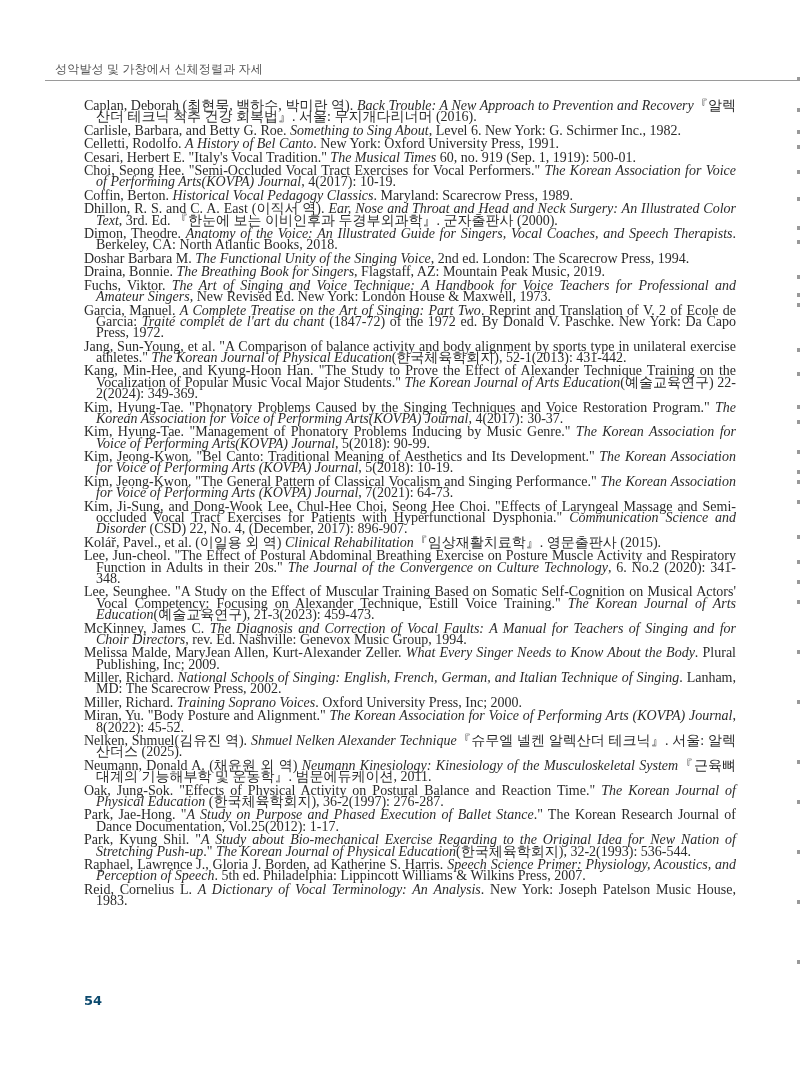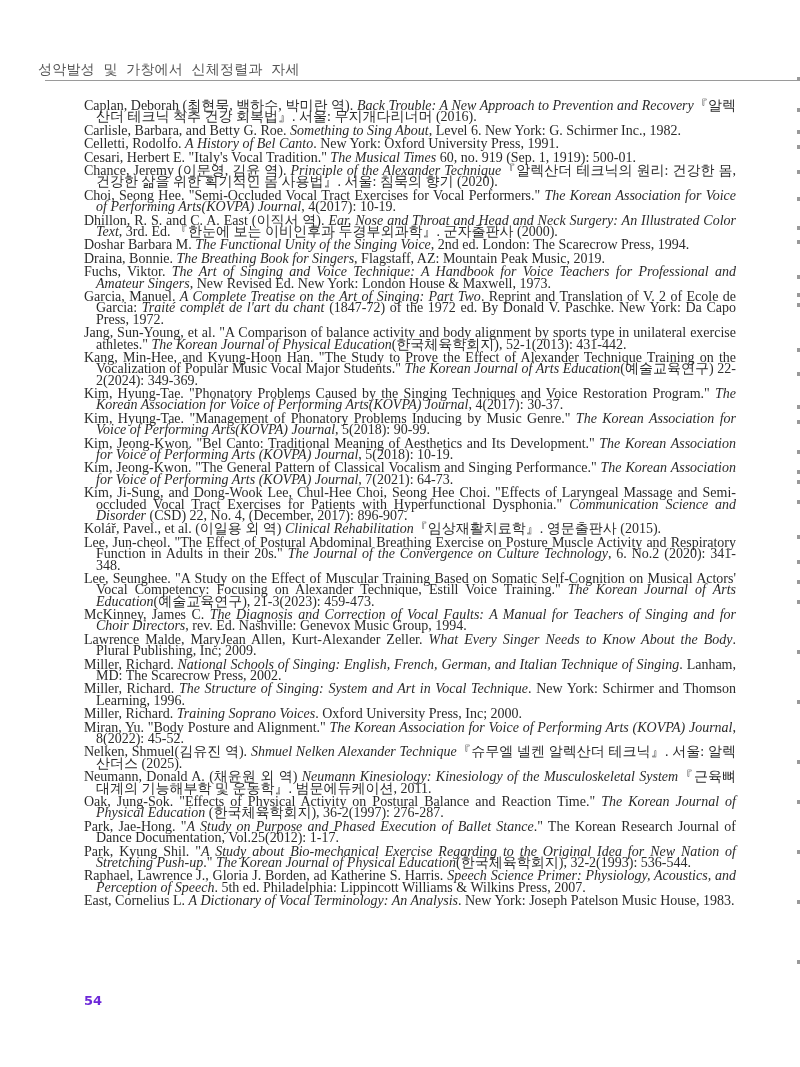--- a/index.html
+++ b/index.html
@@ -1,66 +1,66 @@
 <!DOCTYPE html>
 <html><head>
 <meta charset="utf-8">
 <style>
   html, body { margin:0; padding:0; background:#ffffff; }
   body { width:800px; height:1067px; position:relative; overflow:hidden; font-family:"Liberation Serif", "DejaVu Serif", serif; color:#2a2a2a; }
-  .running-head { position:absolute; left:38px; top:61px; width:720px; font-family:Liberation Mono, monospace; font-size:14px; color:#555; letter-spacing:0.2px; }
+  .running-head { position:absolute; left:55px; top:61px; width:720px; font-family:Liberation Serif, serif; font-size:12px; color:#555; letter-spacing:0.2px; }
   .head-rule { position:absolute; left:45px; top:80px; width:760px; height:1px; background:#9a9a9a; }
   .refs { position:absolute; left:84px; top:100px; width:652px; font-size:14px; line-height:11.35px; }
   .ref { padding-left:12px; text-indent:-12px; margin:0 0 2.1px 0; text-align:justify; }
   .ref i { font-style:italic; }
-  .page-num { position:absolute; left:84px; top:993px; font-family:"DejaVu Sans", "Liberation Sans", sans-serif; font-size:13px; font-weight:bold; color:#6d28d9; }
+  .page-num { position:absolute; left:84px; top:993px; font-family:"DejaVu Sans", "Liberation Sans", sans-serif; font-size:13px; font-weight:bold; color:#0c4a6e; }
   .edge-marks { position:absolute; left:797px; top:0; width:3px; height:1067px; }
   .edge-marks span { position:absolute; left:0; width:3px; height:4px; background:#999; }
 </style>
 </head>
 <body>
 
 <div class="running-head">성악발성 및 가창에서 신체정렬과 자세</div>
 <div class="head-rule"></div>
 
 <div class="refs" id="refs">
     <p class="ref"><span>Caplan, Deborah (최현묵, 백하수, 박미란 역). </span><i>Back Trouble: A New Approach to Prevention and Recovery</i><span>『알렉산더 테크닉 척추 건강 회복법』. 서울: 무지개다리너머 (2016).</span></p>
     <p class="ref"><span>Carlisle, Barbara, and Betty G. Roe. </span><i>Something to Sing About</i><span>, Level 6.  New York: G. Schirmer Inc., 1982.</span></p>
     <p class="ref"><span>Celletti, Rodolfo. </span><i>A History of Bel Canto</i><span>. New York: Oxford University Press, 1991.</span></p>
     <p class="ref"><span>Cesari, Herbert E. "Italy's Vocal Tradition." </span><i>The Musical Times</i><span> 60, no. 919 (Sep. 1, 1919): 500-01.</span></p>
-    <p class="ref"><span>Chance, Jeremy (이문영, 김윤 역). </span><i>Principle of the Alexander Technique</i><span>『알렉산더 테크닉의 원리: 건강한 몸, 건강한 삶을 위한 획기적인 몸 사용법』. 서울: 침묵의 향기 (2020).</span></p>
     <p class="ref"><span>Choi, Seong Hee. "Semi-Occluded Vocal Tract Exercises for Vocal Performers." </span><i>The Korean Association for Voice of Performing Arts(KOVPA) Journal</i><span>, 4(2017): 10-19.</span></p>
+    <p class="ref"><span>Coffin, Berton. </span><i>Historical Vocal Pedagogy Classics</i><span>. Maryland: Scarecrow Press, 1989.</span></p>
     <p class="ref"><span>Dhillon, R. S. and C. A. East (이직서 역). </span><i>Ear, Nose and Throat and Head and Neck Surgery: An Illustrated Color Text</i><span>, 3rd. Ed. 『한눈에 보는 이비인후과 두경부외과학』. 군자출판사 (2000).</span></p>
+    <p class="ref"><span>Dimon, Theodre. </span><i>Anatomy of the Voice:  An Illustrated Guide for Singers, Vocal Coaches, and Speech Therapists</i><span>. Berkeley, CA: North Atlantic Books, 2018.</span></p>
     <p class="ref"><span>Doshar Barbara M. </span><i>The Functional Unity of the Singing Voice</i><span>, 2nd ed. London: The Scarecrow Press, 1994.</span></p>
     <p class="ref"><span>Draina, Bonnie. </span><i>The Breathing Book for Singers</i><span>, Flagstaff, AZ: Mountain Peak Music, 2019.</span></p>
     <p class="ref"><span>Fuchs, Viktor. </span><i>The Art of Singing and Voice Technique: A Handbook for Voice Teachers for Professional and Amateur Singers</i><span>, New Revised Ed. New York: London House &amp; Maxwell, 1973.</span></p>
     <p class="ref"><span>Garcia, Manuel. </span><i>A Complete Treatise on the Art of Singing: Part Two</i><span>. Reprint and Translation of V. 2 of Ecole de Garcia: </span><i>Traité complet de l'art du chant</i><span> (1847-72) of the 1972 ed. By Donald V. Paschke. New York: Da Capo Press, 1972.</span></p>
     <p class="ref"><span>Jang, Sun-Young, et al. "A Comparison of balance activity and body alignment by sports type in unilateral exercise athletes." </span><i>The Korean Journal of Physical Education</i><span>(한국체육학회지), 52-1(2013): 431-442.</span></p>
     <p class="ref"><span>Kang, Min-Hee, and Kyung-Hoon Han. "The Study to Prove the Effect of Alexander Technique Training on the Vocalization of Popular Music Vocal Major Students." </span><i>The Korean Journal of Arts Education</i><span>(예술교육연구) 22-2(2024): 349-369.</span></p>
     <p class="ref"><span>Kim, Hyung-Tae. "Phonatory Problems Caused by the Singing Techniques and Voice Restoration Program." </span><i>The Korean Association for Voice of Performing Arts(KOVPA) Journal</i><span>, 4(2017): 30-37.</span></p>
     <p class="ref"><span>Kim, Hyung-Tae. "Management of Phonatory Problems Inducing by Music Genre." </span><i>The Korean Association for Voice of Performing Arts(KOVPA) Journal</i><span>, 5(2018): 90-99.</span></p>
     <p class="ref"><span>Kim, Jeong-Kwon. "Bel Canto: Traditional Meaning of Aesthetics and Its Development." </span><i>The Korean Association for Voice of Performing Arts (KOVPA) Journal</i><span>, 5(2018): 10-19.</span></p>
     <p class="ref"><span>Kim, Jeong-Kwon. "The General Pattern of Classical Vocalism and Singing Performance." </span><i>The Korean Association for Voice of Performing Arts (KOVPA) Journal</i><span>, 7(2021): 64-73.</span></p>
     <p class="ref"><span>Kim, Ji-Sung, and Dong-Wook Lee, Chul-Hee Choi, Seong Hee Choi. "Effects of Laryngeal Massage and Semi-occluded Vocal Tract Exercises for Patients with Hyperfunctional Dysphonia." </span><i>Communication Science and Disorder</i><span> (CSD) 22, No. 4, (December, 2017): 896-907.</span></p>
     <p class="ref"><span>Kolář, Pavel., et al. (이일용 외 역) </span><i>Clinical Rehabilitation</i><span>『임상재활치료학』. 영문출판사 (2015).</span></p>
     <p class="ref"><span>Lee, Jun-cheol. "The Effect of Postural Abdominal Breathing Exercise on Posture Muscle Activity and Respiratory Function in Adults in their 20s." </span><i>The Journal of the Convergence on Culture Technology</i><span>, 6. No.2 (2020): 341-348.</span></p>
     <p class="ref"><span>Lee, Seunghee. "A Study on the Effect of Muscular Training Based on Somatic Self-Cognition on Musical Actors' Vocal Competency: Focusing on Alexander Technique, Estill Voice Training." </span><i>The Korean Journal of Arts Education</i><span>(예술교육연구), 21-3(2023): 459-473.</span></p>
     <p class="ref"><span>McKinney, James C. </span><i>The Diagnosis and Correction of Vocal Faults: A Manual for Teachers of Singing and for Choir Directors</i><span>, rev. Ed. Nashville: Genevox Music Group, 1994.</span></p>
-    <p class="ref"><span>Lawrence Malde, MaryJean Allen, Kurt-Alexander Zeller. </span><i>What Every Singer Needs to Know About the Body</i><span>. Plural Publishing, Inc; 2009.</span></p>
+    <p class="ref"><span>Melissa Malde, MaryJean Allen, Kurt-Alexander Zeller. </span><i>What Every Singer Needs to Know About the Body</i><span>. Plural Publishing, Inc; 2009.</span></p>
     <p class="ref"><span>Miller, Richard. </span><i>National Schools of Singing: English, French, German, and Italian Technique of Singing</i><span>. Lanham, MD: The Scarecrow Press, 2002.</span></p>
-    <p class="ref"><span>Miller, Richard. </span><i>The Structure of Singing: System and Art in Vocal Technique</i><span>. New York: Schirmer and Thomson Learning, 1996.</span></p>
     <p class="ref"><span>Miller, Richard. </span><i>Training Soprano Voices</i><span>. Oxford University Press, Inc; 2000.</span></p>
     <p class="ref"><span>Miran, Yu. "Body Posture and Alignment." </span><i>The Korean Association for Voice of Performing Arts (KOVPA) Journal</i><span>, 8(2022): 45-52.</span></p>
     <p class="ref"><span>Nelken, Shmuel(김유진 역). </span><i>Shmuel Nelken Alexander Technique</i><span>『슈무엘 넬켄 알렉산더 테크닉』. 서울: 알렉산더스 (2025).</span></p>
     <p class="ref"><span>Neumann, Donald A. (채윤원 외 역) </span><i>Neumann Kinesiology: Kinesiology of the Musculoskeletal System</i><span>『근육뼈대계의 기능해부학 및 운동학』. 범문에듀케이션, 2011.</span></p>
     <p class="ref"><span>Oak, Jung-Sok. "Effects of Physical Activity on Postural Balance and Reaction Time." </span><i>The Korean Journal of Physical Education</i><span> (한국체육학회지), 36-2(1997): 276-287.</span></p>
     <p class="ref"><span>Park, Jae-Hong. "</span><i>A Study on Purpose and Phased Execution of Ballet Stance</i><span>." The Korean Research Journal of Dance Documentation, Vol.25(2012): 1-17.</span></p>
     <p class="ref"><span>Park, Kyung Shil. "</span><i>A Study about Bio-mechanical Exercise Regarding to the Original Idea for New Nation of Stretching Push-up</i><span>." </span><i>The Korean Journal of Physical Education</i><span>(한국체육학회지), 32-2(1993): 536-544.</span></p>
     <p class="ref"><span>Raphael, Lawrence J., Gloria J. Borden, ad Katherine S. Harris. </span><i>Speech Science Primer: Physiology, Acoustics, and Perception of Speech</i><span>. 5th ed. Philadelphia: Lippincott Williams &amp; Wilkins Press, 2007.</span></p>
-    <p class="ref"><span>East, Cornelius L. </span><i>A Dictionary of Vocal Terminology: An Analysis</i><span>. New York: Joseph Patelson Music House, 1983.</span></p>
+    <p class="ref"><span>Reid, Cornelius L. </span><i>A Dictionary of Vocal Terminology: An Analysis</i><span>. New York: Joseph Patelson Music House, 1983.</span></p>
   </div>
 
 <div class="page-num">54</div>
 
 <div class="edge-marks">
   <span style="top:77px"></span>
     <span style="top:108px"></span>
     <span style="top:130px"></span>
     <span style="top:145px"></span>
   <span style="top:170px"></span>

